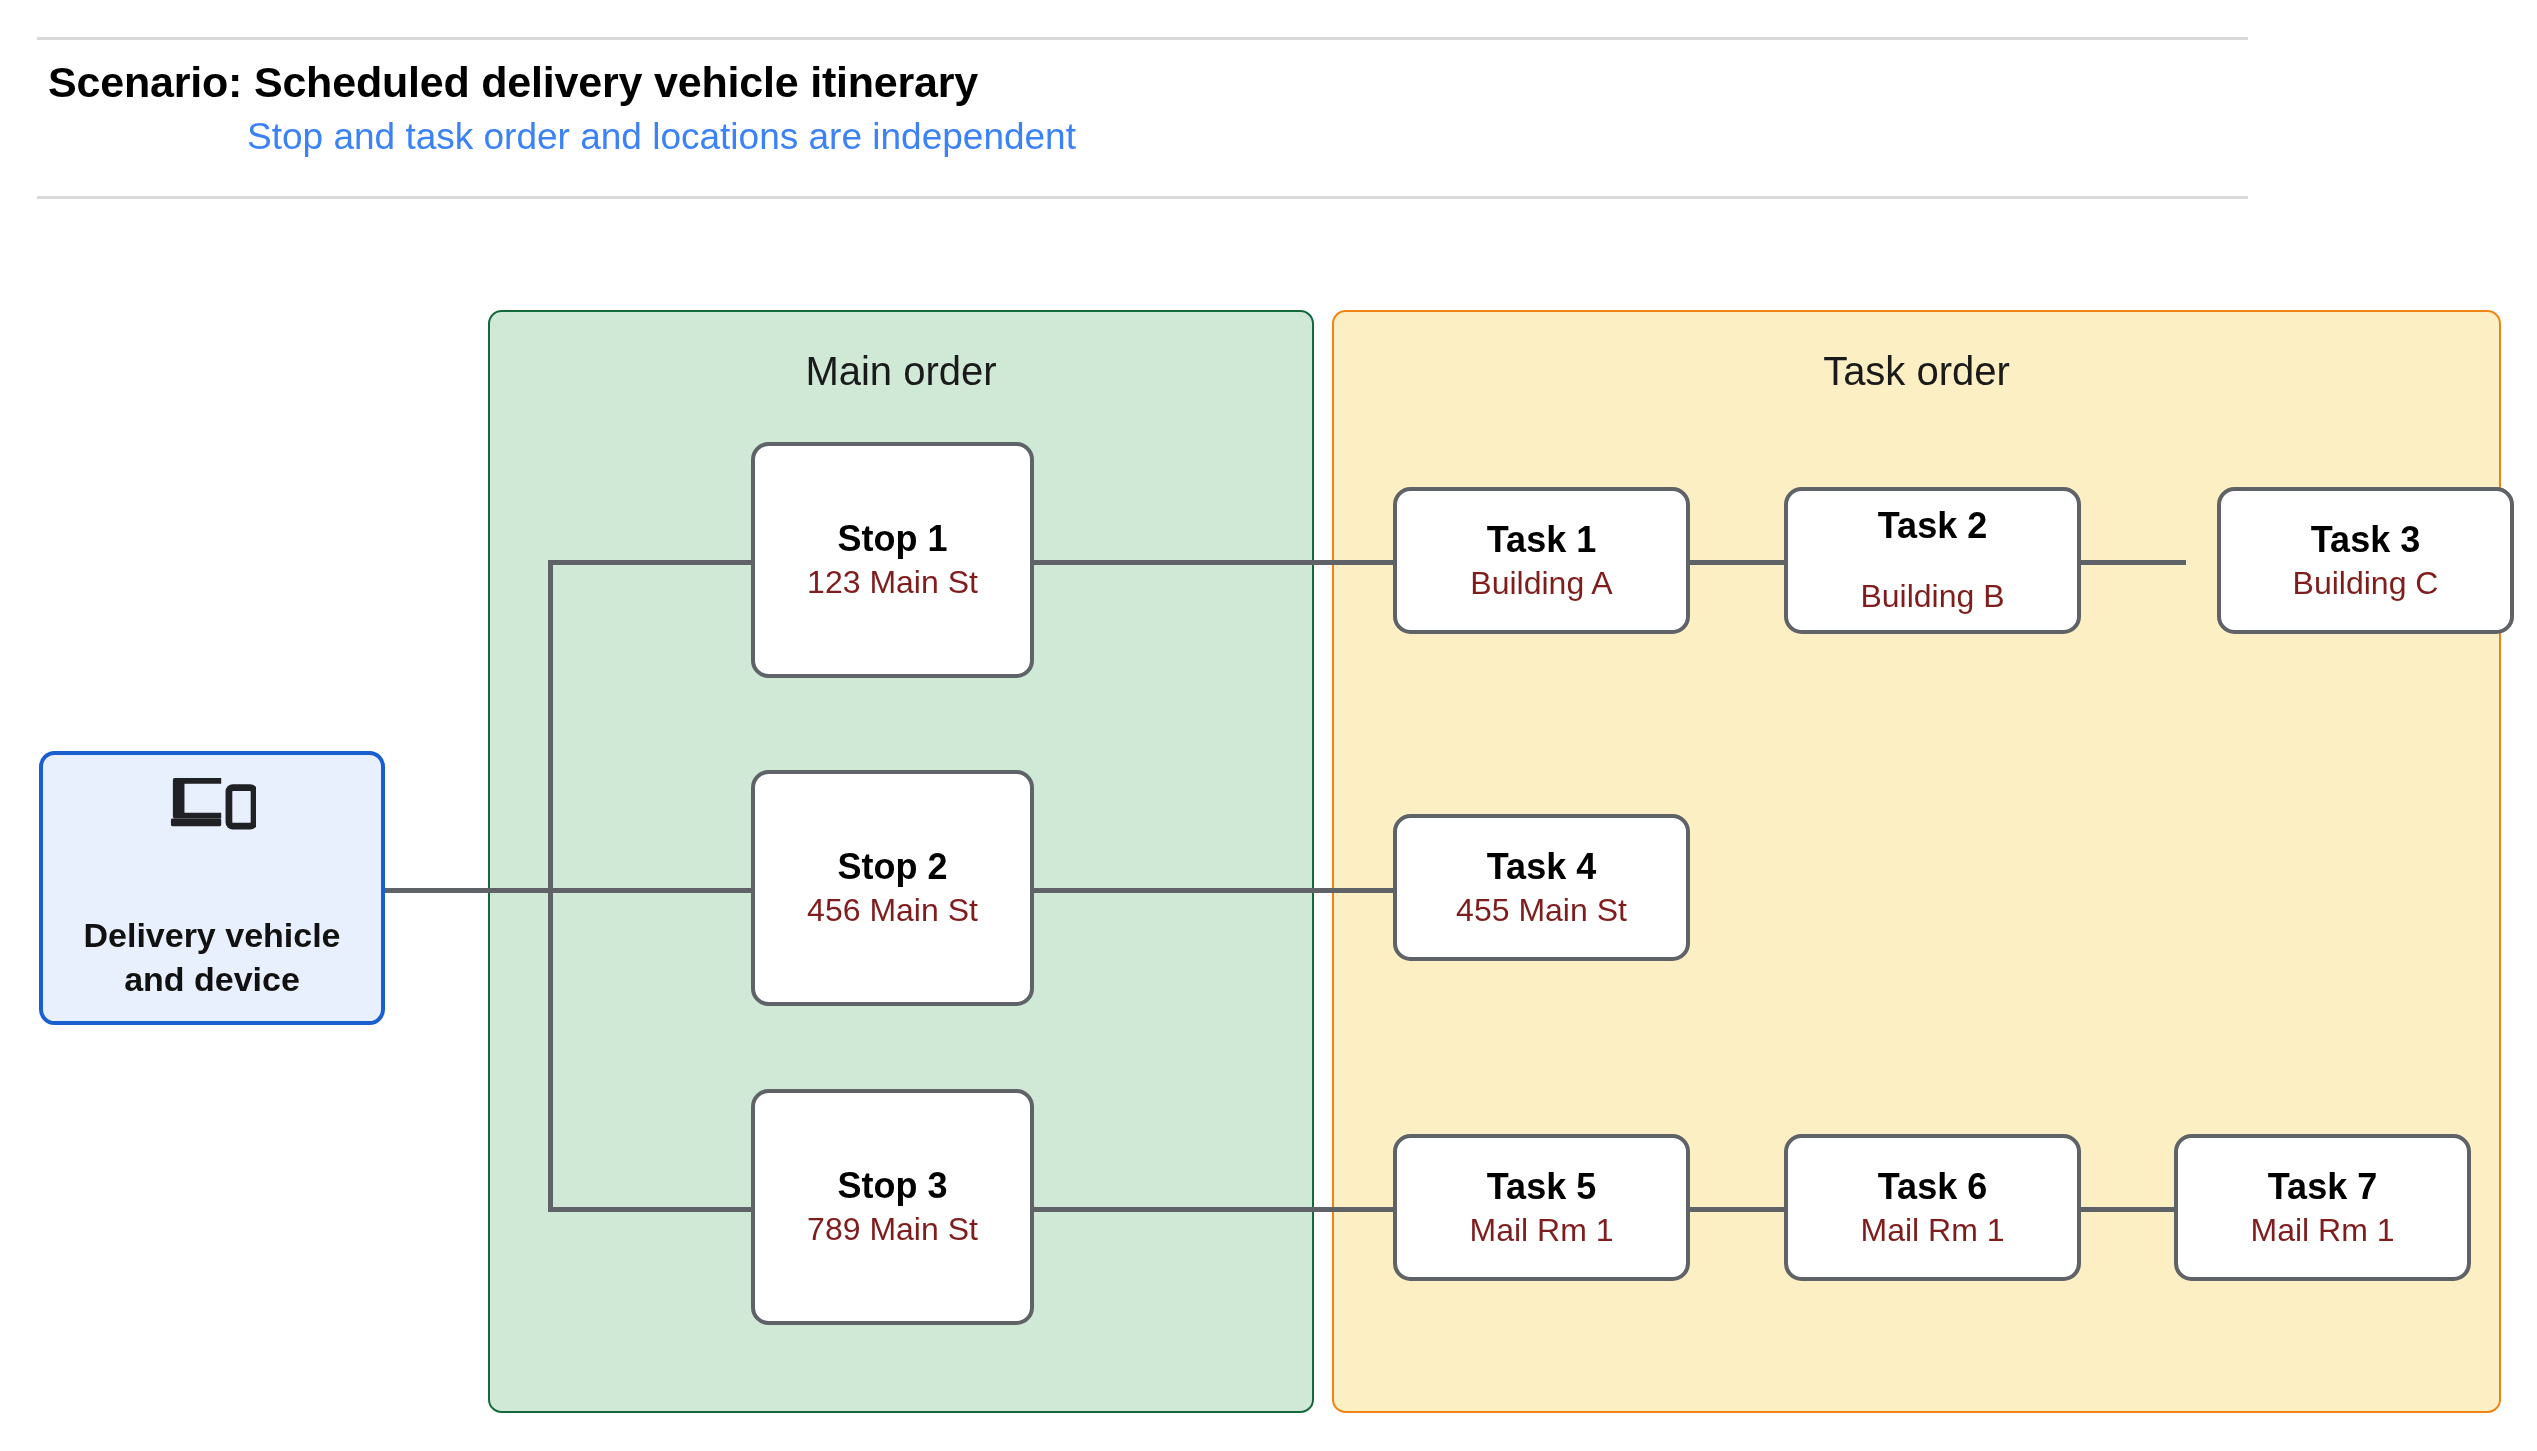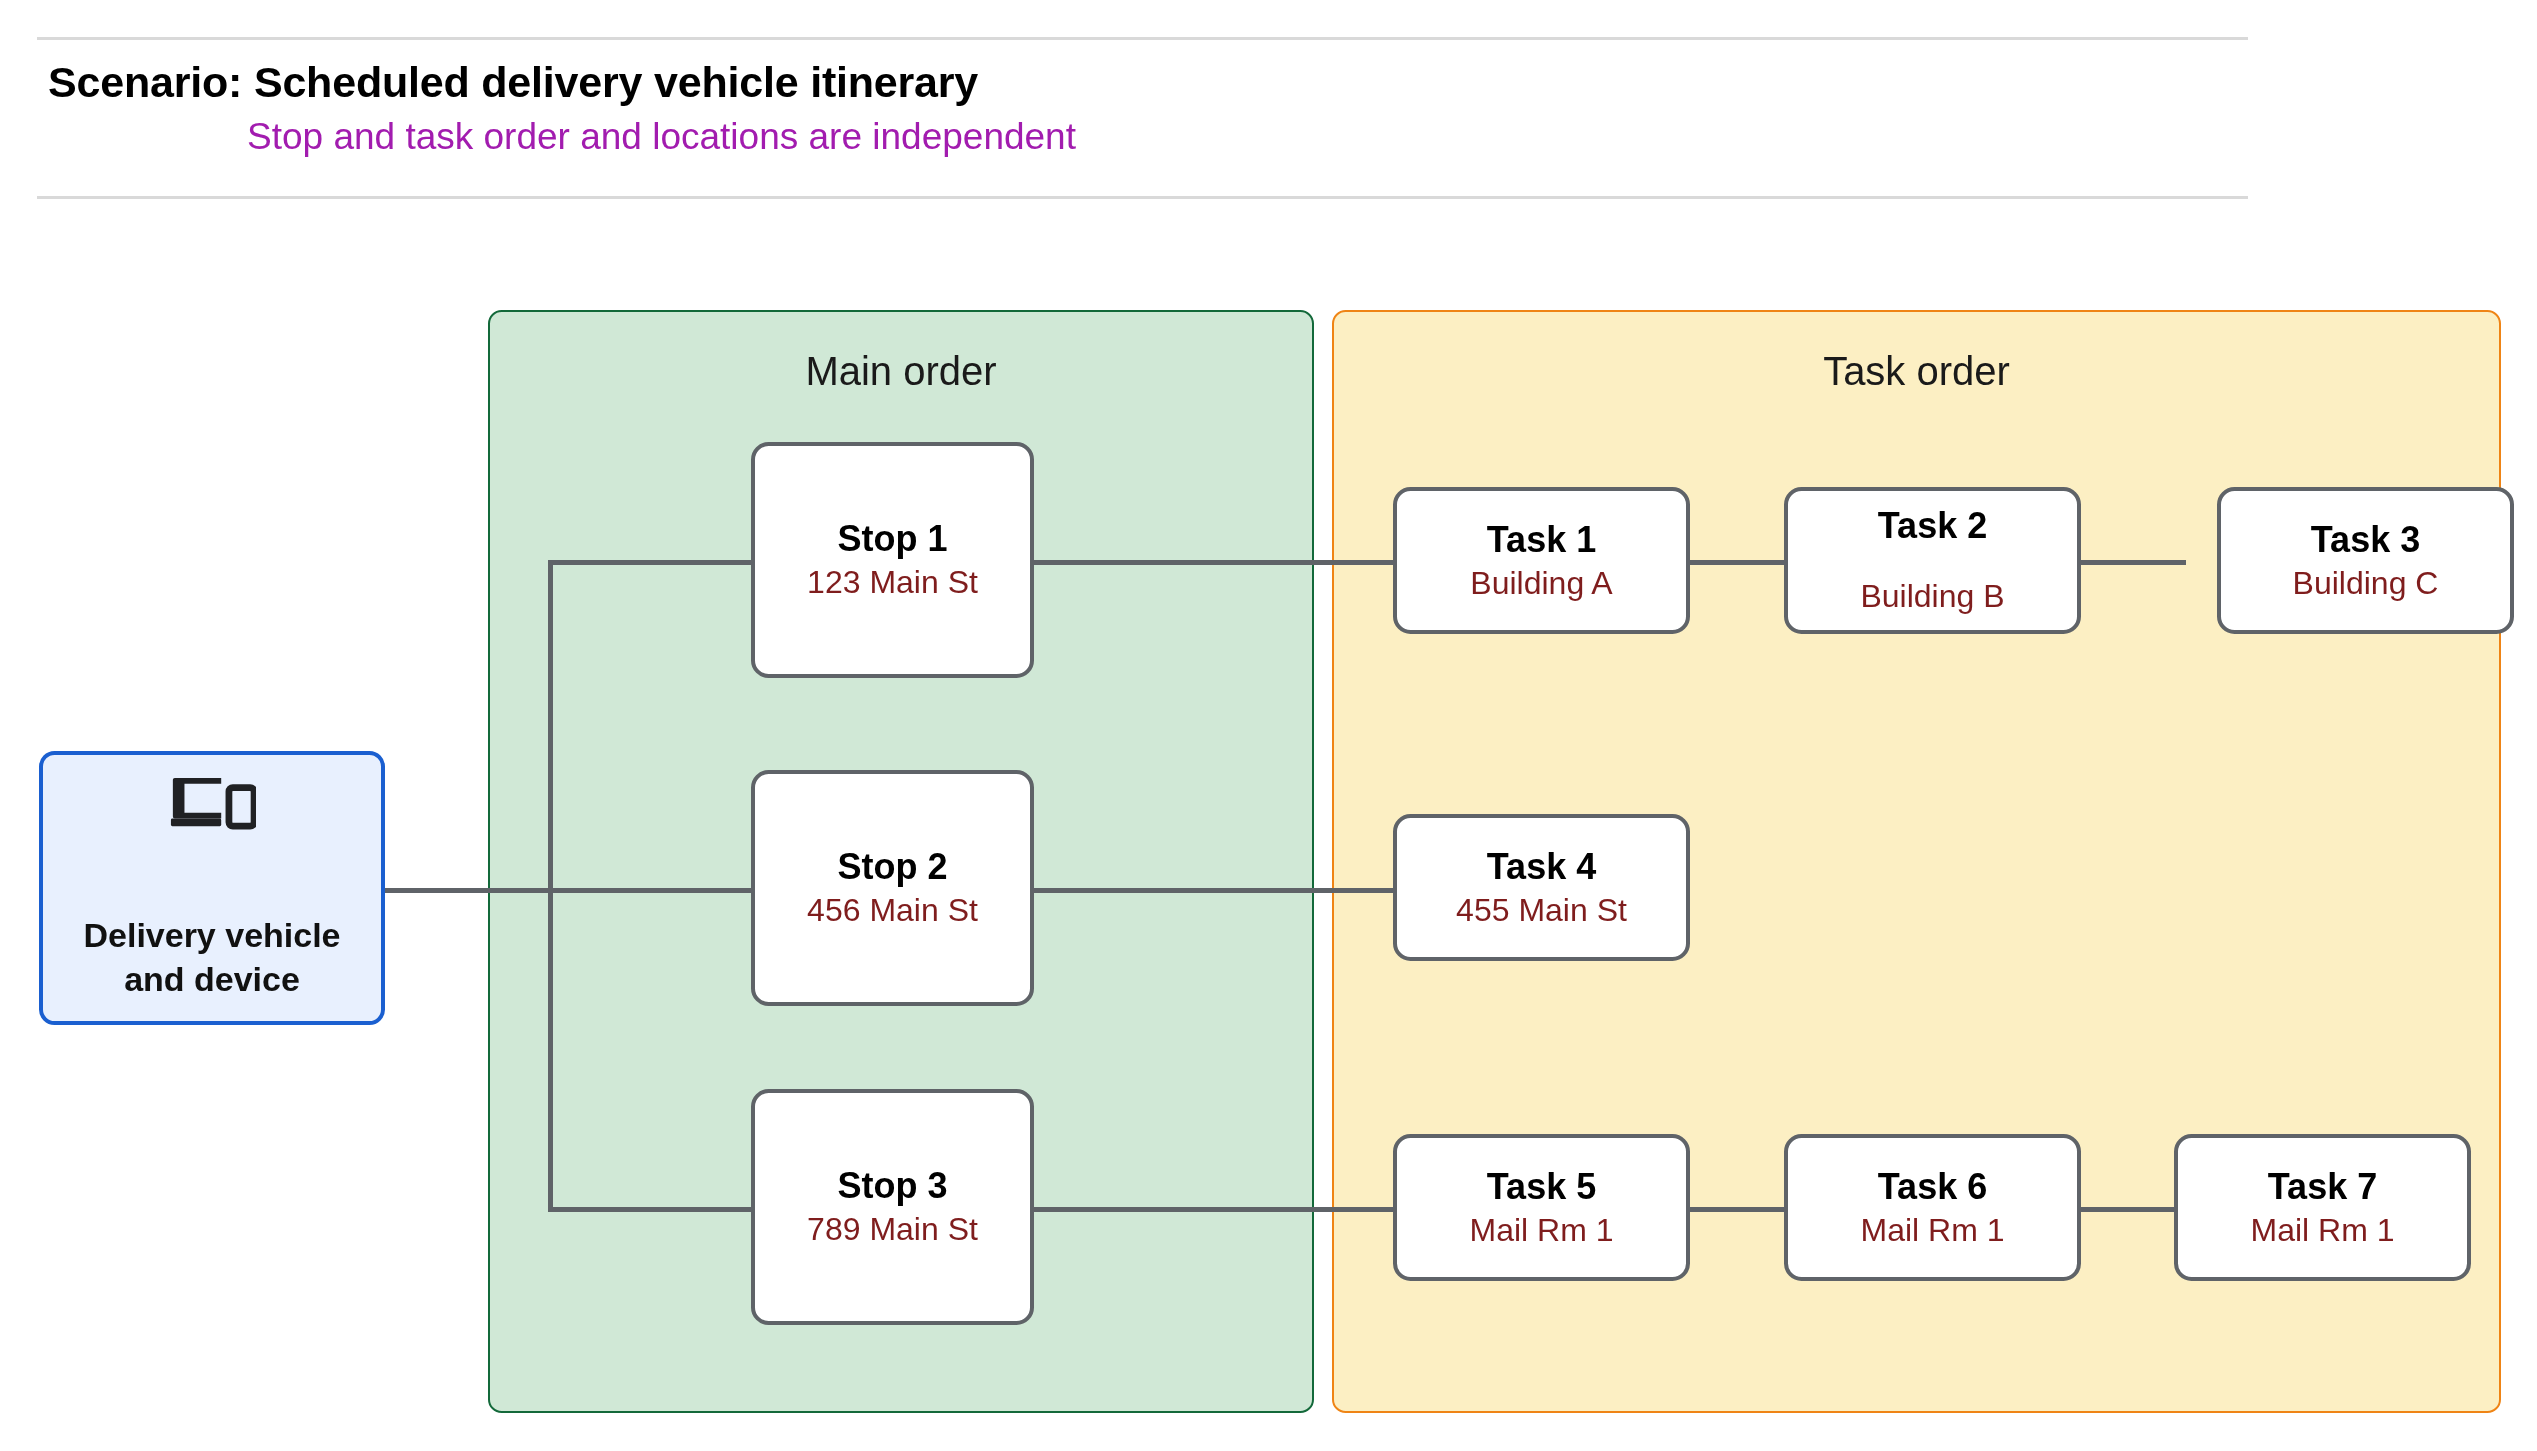--- a/index.html
+++ b/index.html
@@ -39,21 +39,21 @@
     color: #000000;
     letter-spacing: -0.2px;
     white-space: nowrap;
   }
   #scenario-subtitle {
     position: absolute;
     left: 247px;
     top: 116px;
     font-size: 37px;
     font-weight: normal;
-    color: #a21caf;
+    color: #3b82f6;
     white-space: nowrap;
   }
 
   
   .panel {
     position: absolute;
     border-radius: 13.6px;
     box-sizing: border-box;
   }
   #stop-panel {

